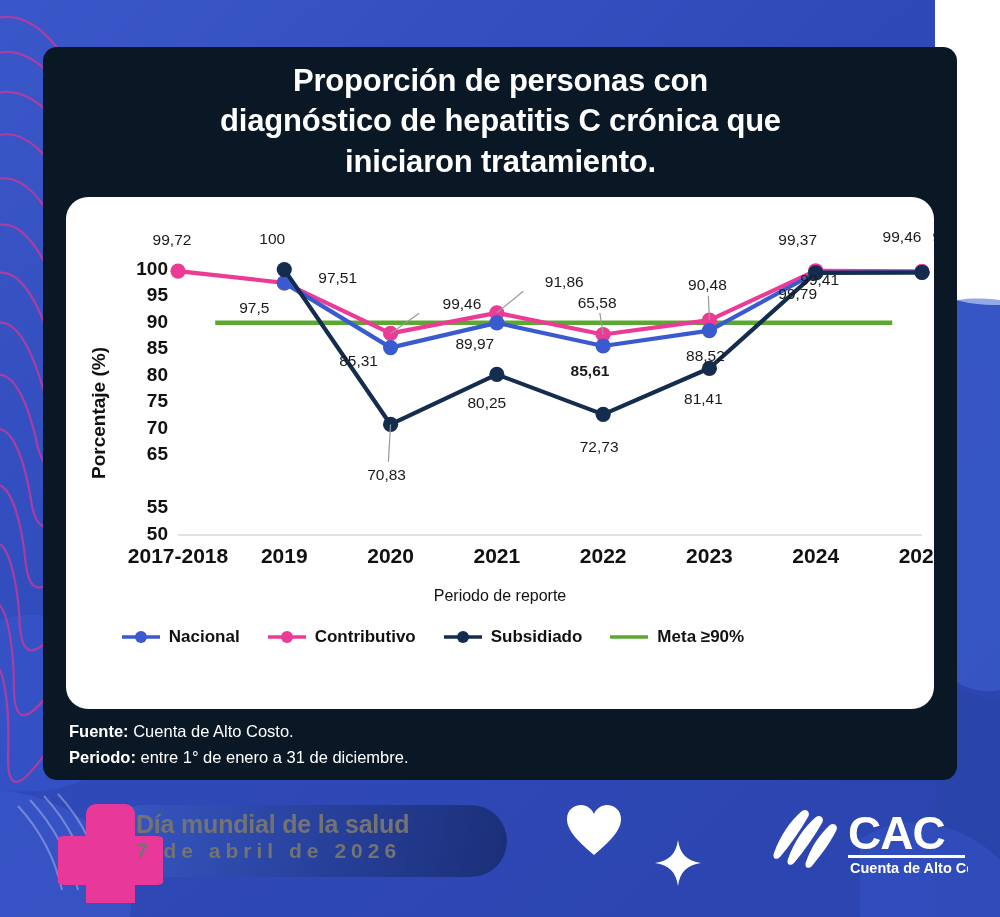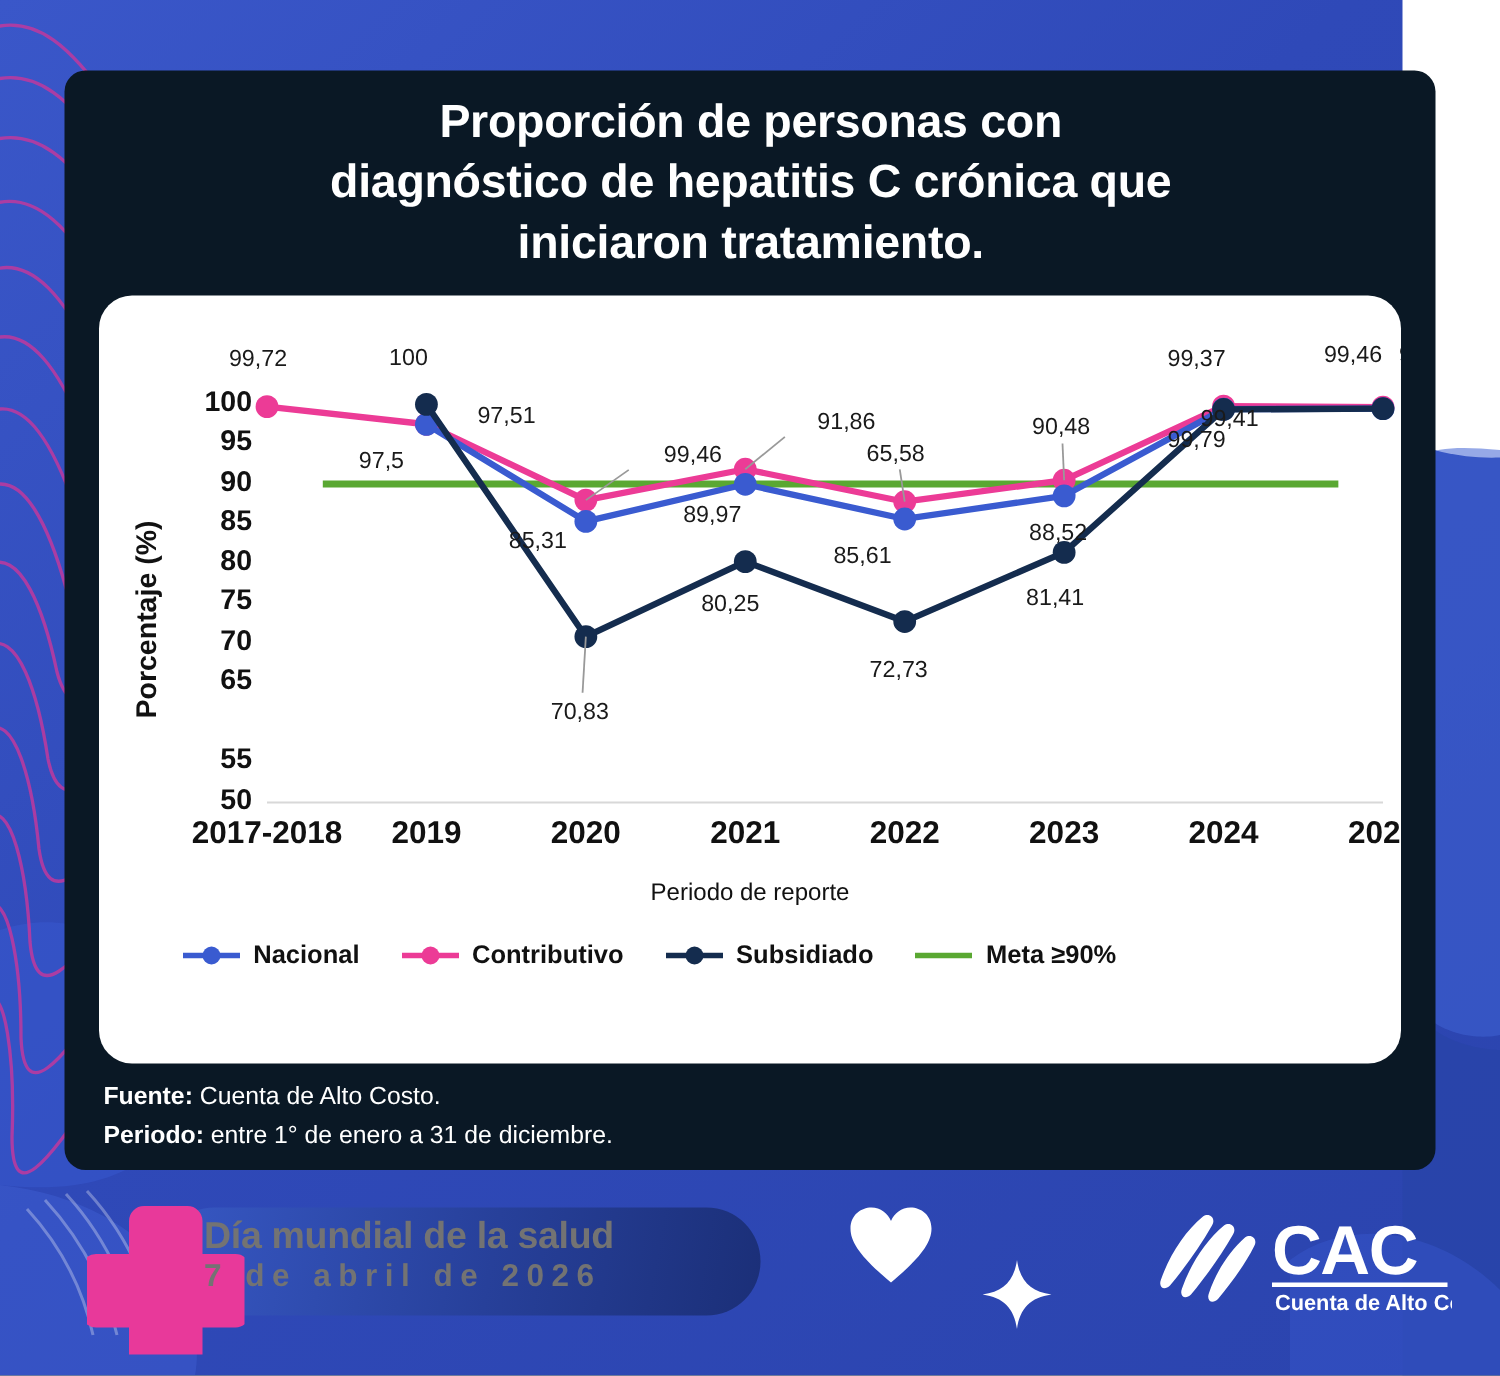--- a/index.html
+++ b/index.html
@@ -249,21 +249,21 @@
         <div class="dlabel" style="left: 106px; top: 34.1015px; transform: translateX(-50%);">99,72</div>
         <div class="dlabel" style="left: 252.286px; top: 71.8315px;">97,51</div>
         <div class="dlabel" style="left: 376.571px; top: 98.4138px;">99,46</div>
         <div class="dlabel" style="left: 478.857px; top: 75.82px;">91,86</div>
         <div class="dlabel" style="left: 531.143px; top: 97.4754px; transform: translateX(-50%);">65,58</div>
         <div class="dlabel" style="left: 641.429px; top: 79.1446px; transform: translateX(-50%);">90,48</div>
         <div class="dlabel" style="left: 731.714px; top: 87.73px; transform: translateX(-50%);">99,79</div>
         <div class="dlabel" style="left: 188.286px; top: 101.885px; transform: translateX(-50%);">97,5</div>
         <div class="dlabel" style="left: 292.571px; top: 154.585px; transform: translateX(-50%);">85,31</div>
         <div class="dlabel" style="left: 408.857px; top: 137.852px; transform: translateX(-50%);">89,97</div>
-        <div class="dlabel" style="left: 509px; top: 164.993px; transform: translateX(-50%);">85,61</div>
+        <div class="dlabel" style="left: 524px; top: 164.993px; transform: translateX(-50%); font-weight: bold;">85,61</div>
         <div class="dlabel" style="left: 639.429px; top: 149.548px; transform: translateX(-50%);">88,52</div>
         <div class="dlabel" style="left: 753.714px; top: 73.7469px; transform: translateX(-50%);">99,41</div>
         <div class="dlabel" style="left: 886px; top: 31.4285px; transform: translateX(-50%);">99,47</div>
         <div class="dlabel" style="left: 206.286px; top: 32.6154px; transform: translateX(-50%);">100</div>
         <div class="dlabel" style="left: 320.571px; top: 269.441px; transform: translateX(-50%);">70,83</div>
         <div class="dlabel" style="left: 420.857px; top: 197.442px; transform: translateX(-50%);">80,25</div>
         <div class="dlabel" style="left: 533.143px; top: 241.356px; transform: translateX(-50%);">72,73</div>
         <div class="dlabel" style="left: 637.429px; top: 193.285px; transform: translateX(-50%);">81,41</div>
         <div class="dlabel" style="left: 731.714px; top: 33.9592px; transform: translateX(-50%);">99,37</div>
         <div class="dlabel" style="left: 836px; top: 31.4815px; transform: translateX(-50%);">99,46</div>

